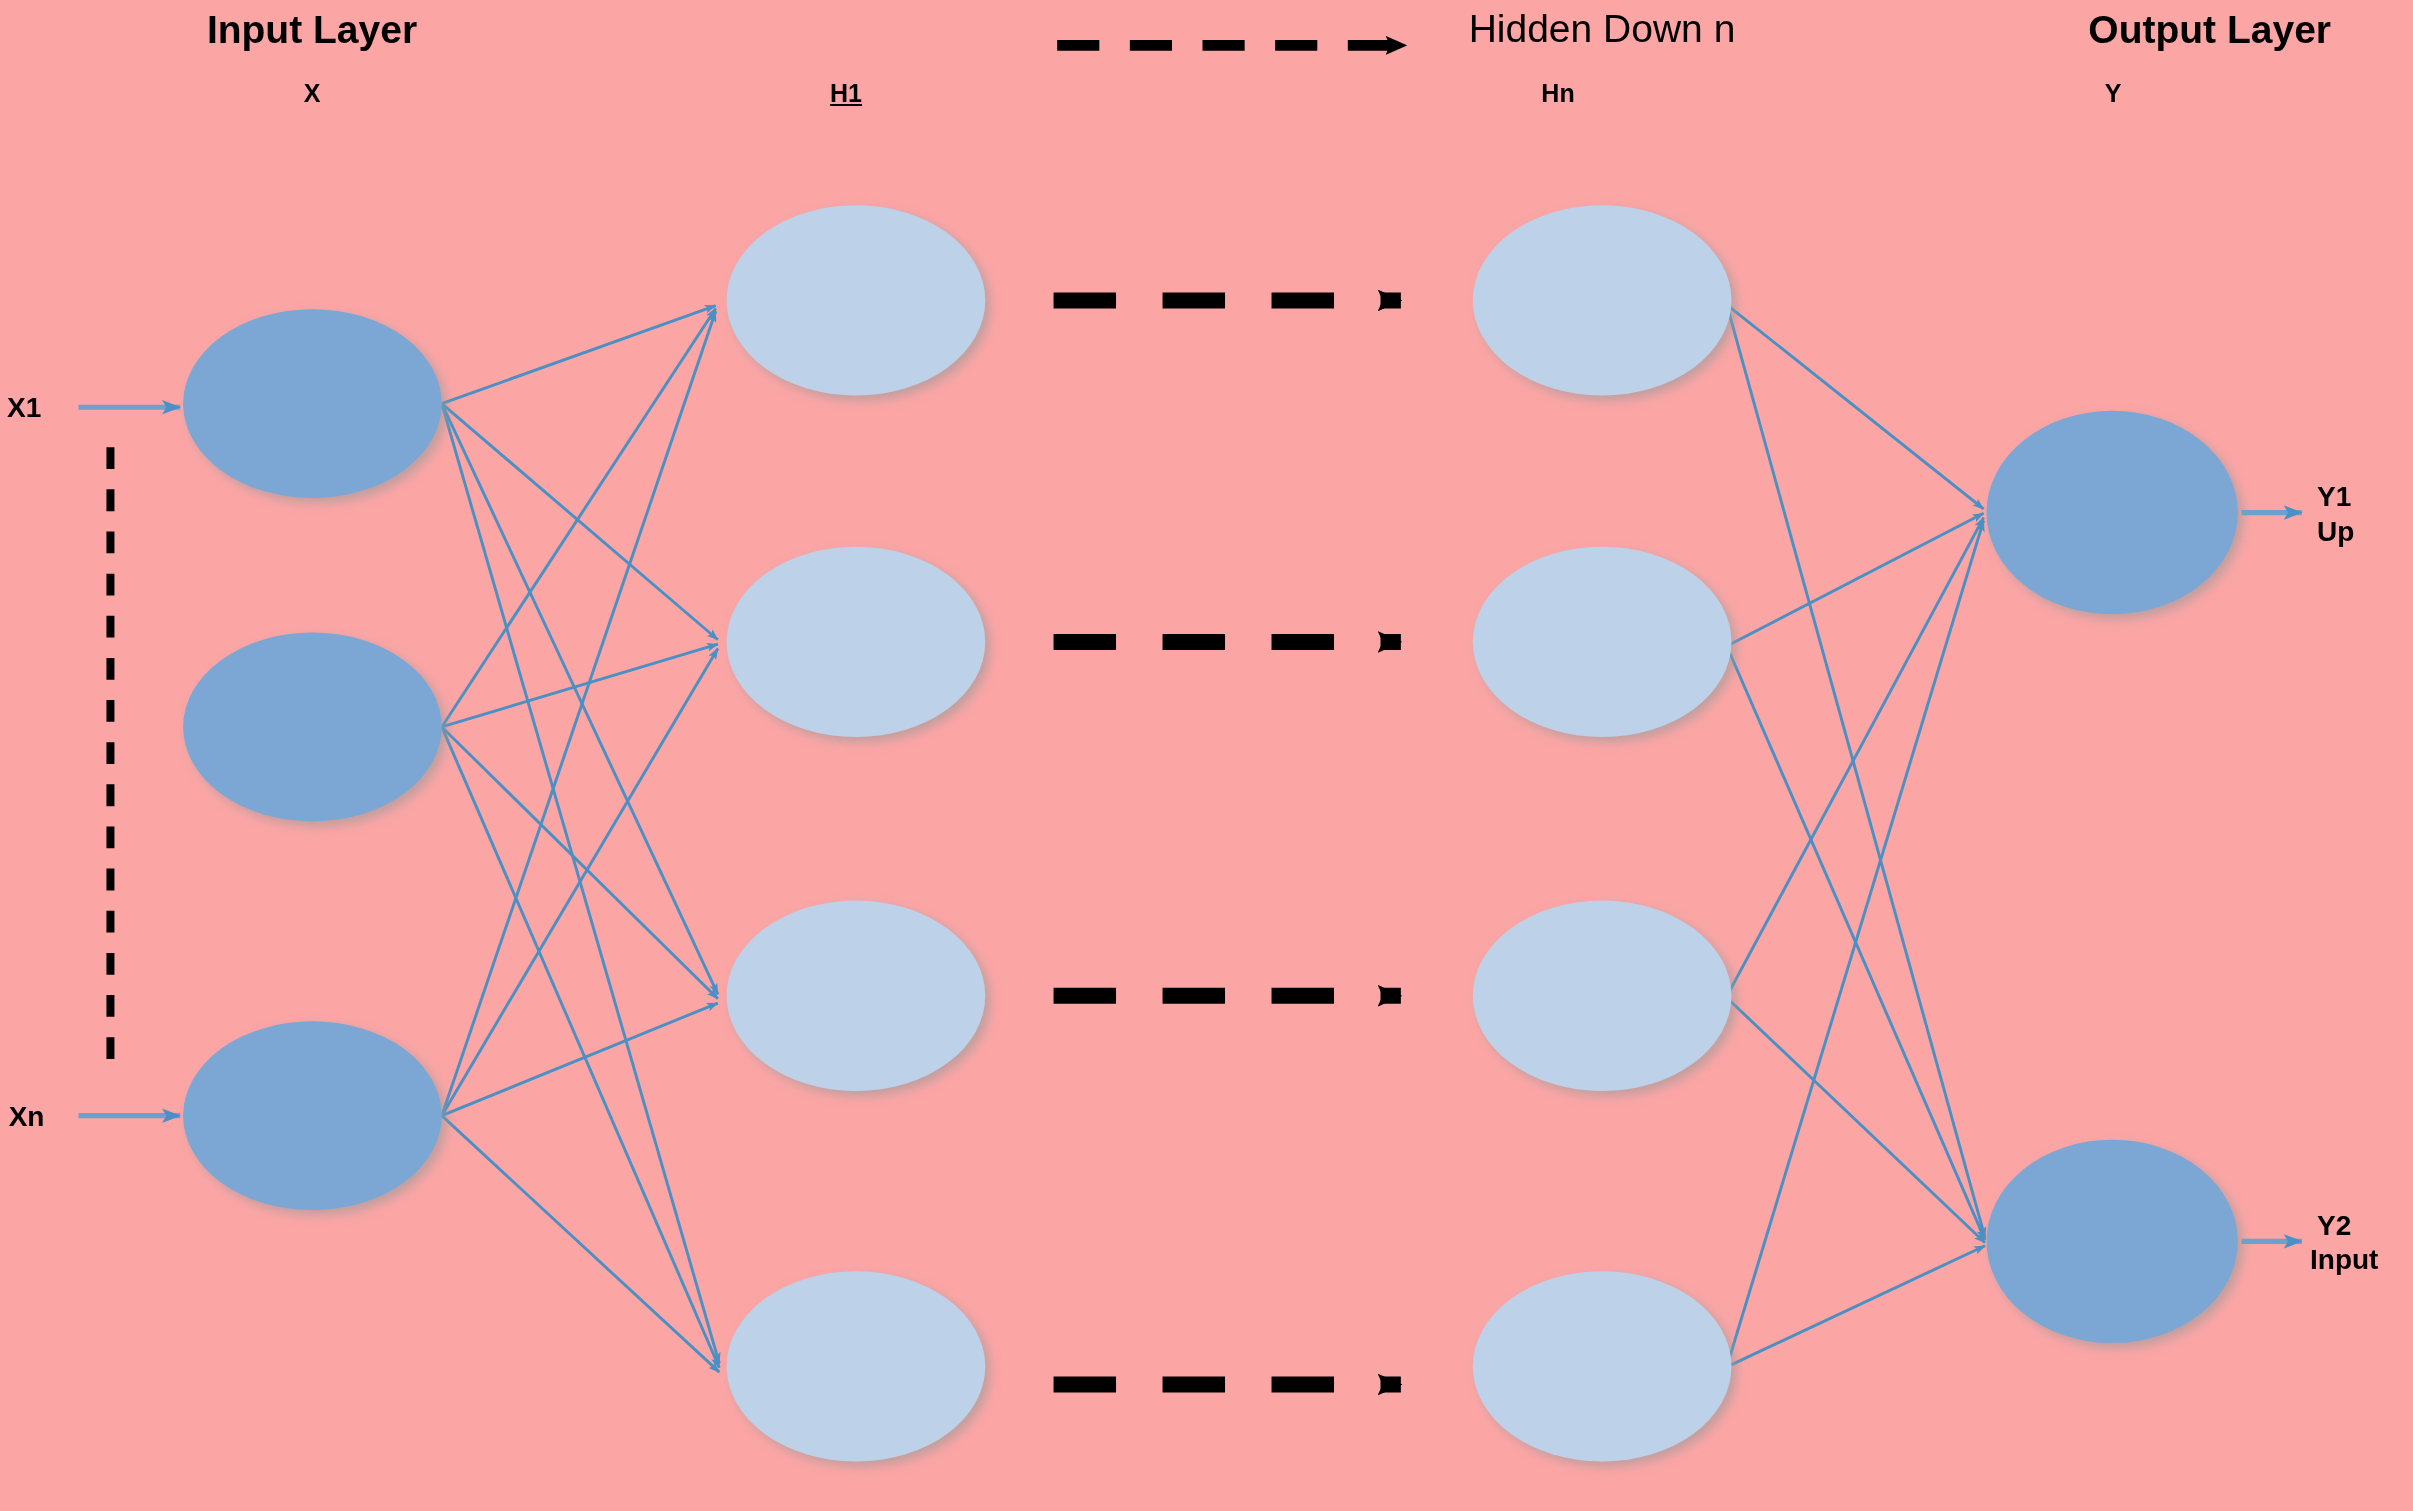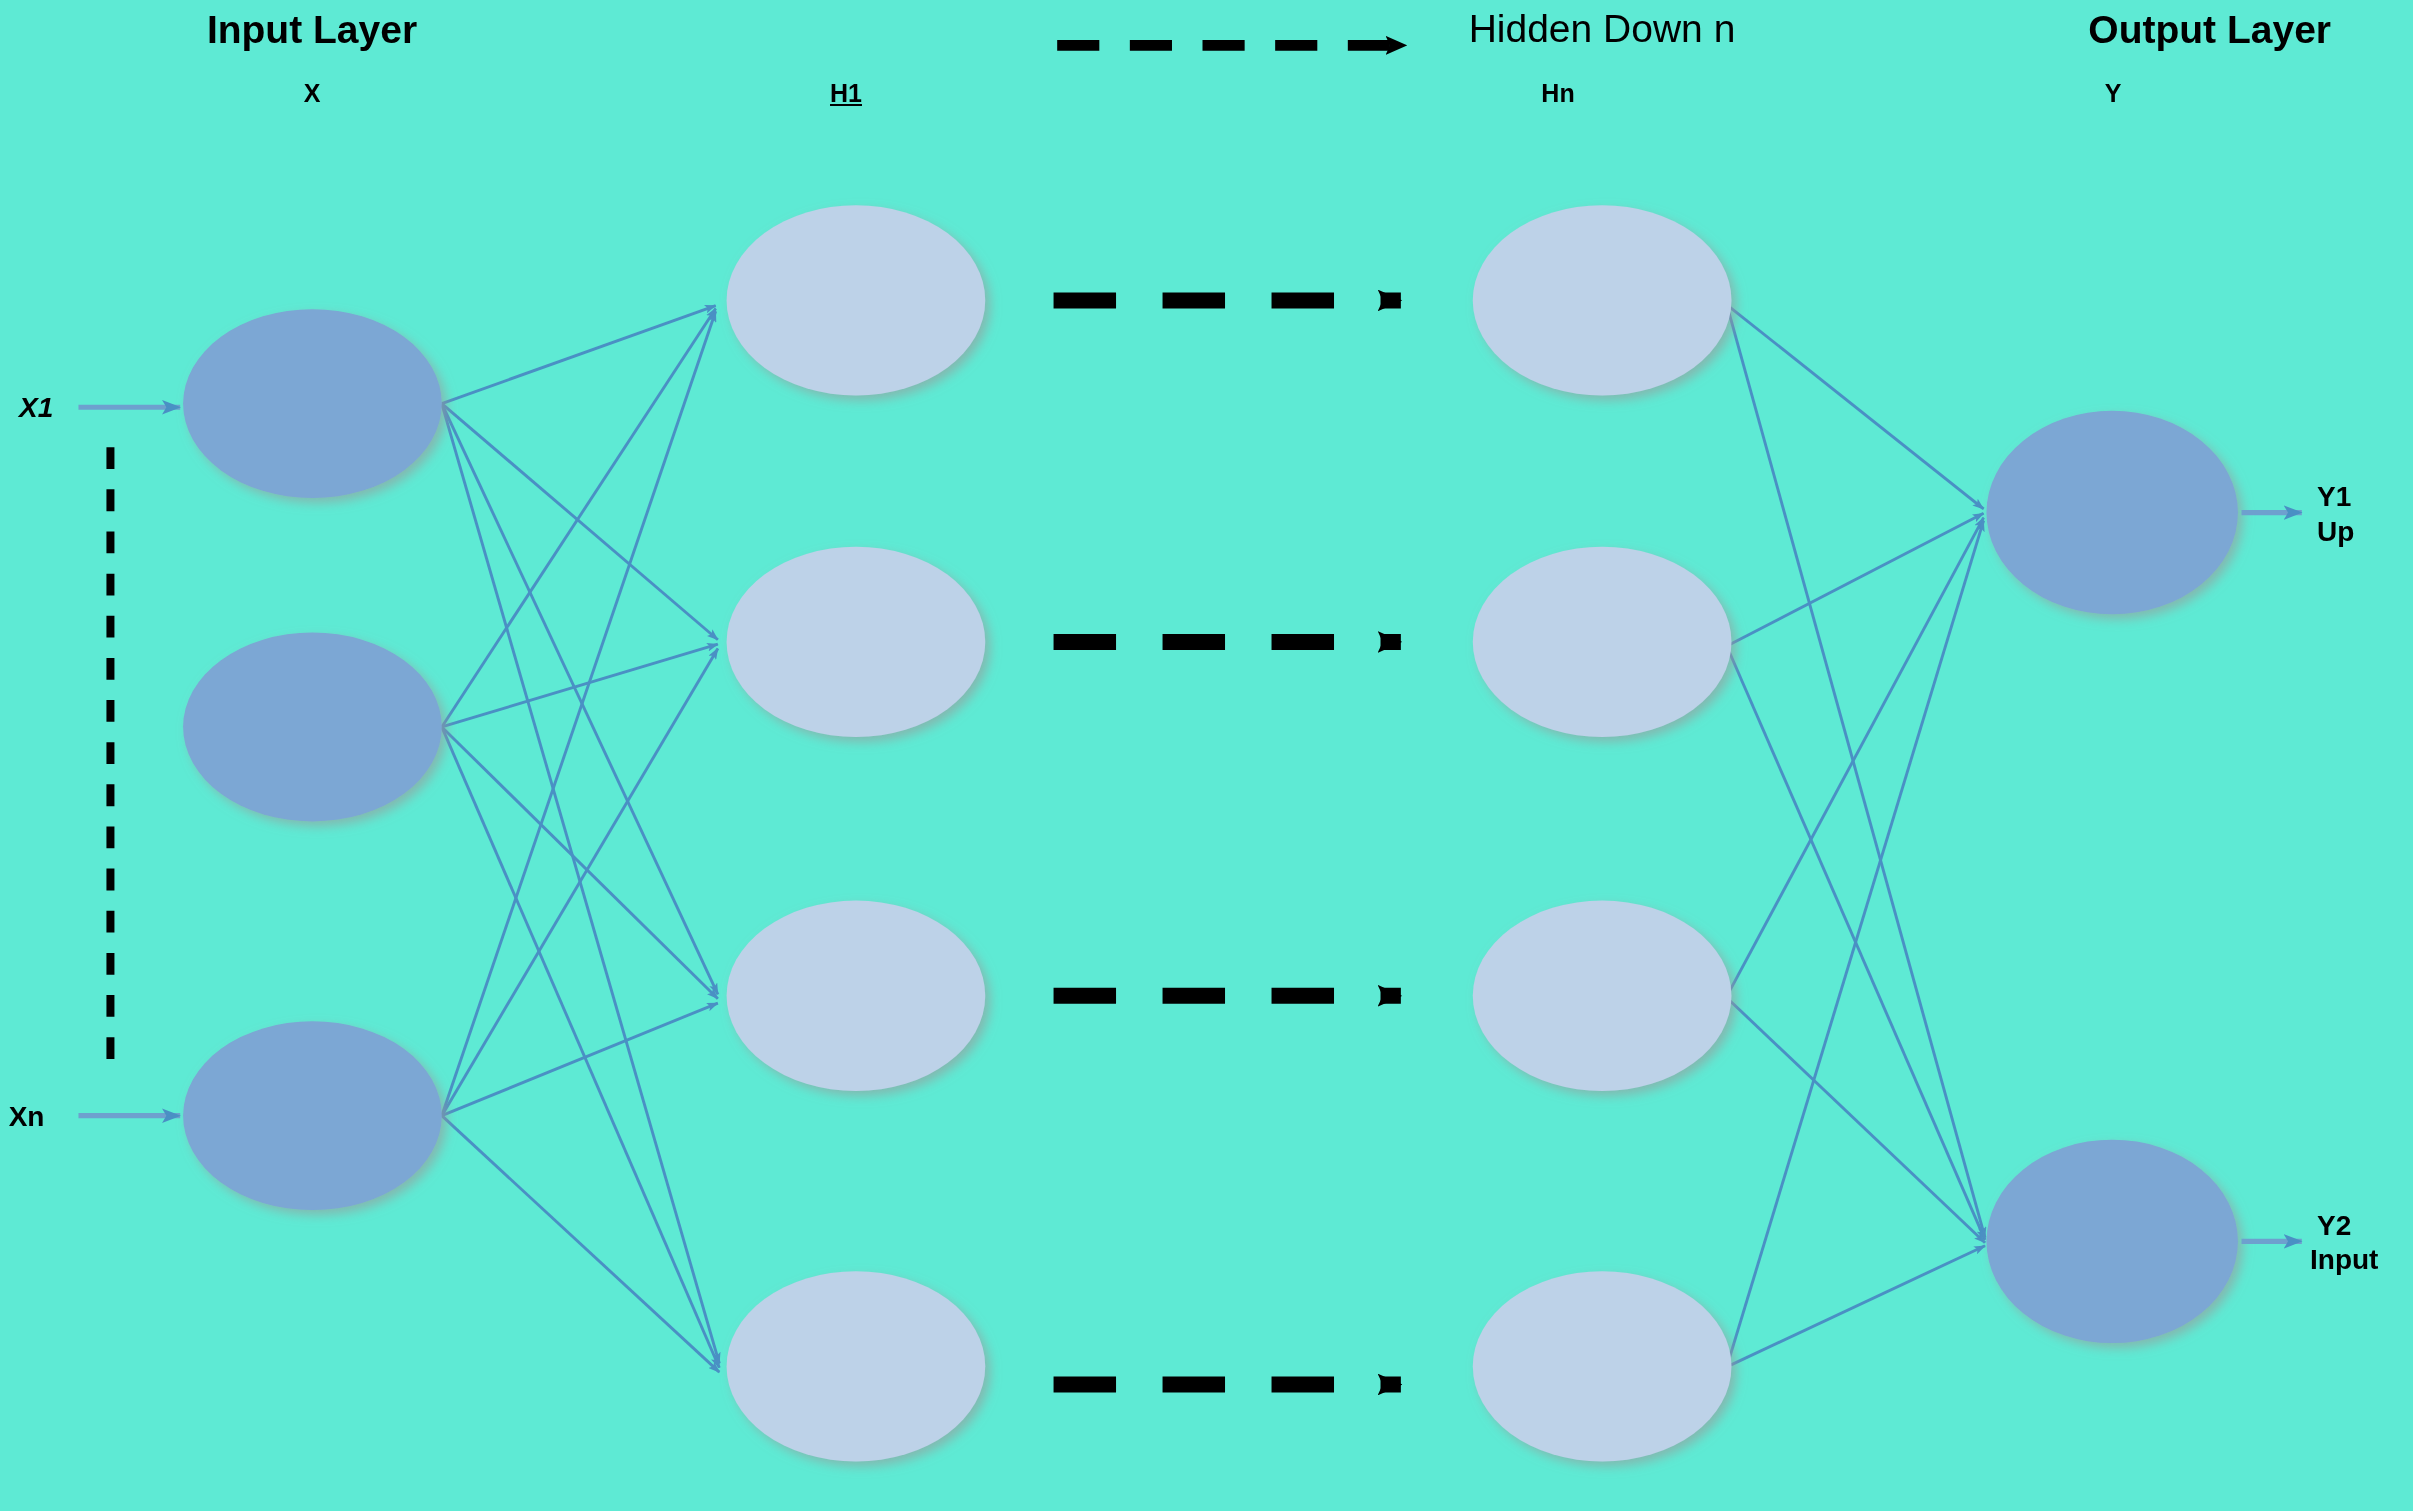--- a/index.html
+++ b/index.html
@@ -12,21 +12,21 @@
     height: 1512px;
     font-family: "Liberation Sans", sans-serif;
     color: #000000;
     overflow: hidden;
     position: relative;
   }
   #stage {
     position: relative;
     width: 2413px;
     height: 1512px;
-    background: #5eead4;
+    background: #fca5a5;
   }
   svg.layer {
     position: absolute;
     top: 0;
     left: 0;
     width: 2413px;
     height: 1512px;
     overflow: visible;
   }
   .hdr-title {
@@ -160,21 +160,21 @@
   <div class="hdr-sub" style="left:94px; top:81px; width:436px;">X</div>
 
   <div class="hdr-sub" style="left:628px; top:81px; width:436px;text-decoration:underline;">H1</div>
 
   <div class="hdr-title reg" style="left:1384px; top:8.7px; width:436px;">Hidden Down n</div>
   <div class="hdr-sub" style="left:1340px; top:81px; width:436px;">Hn</div>
 
   <div class="hdr-title bold" style="left:1895px; top:10.2px; width:436px;text-align:right;">Output Layer</div>
   <div class="hdr-sub" style="left:1895px; top:81px; width:436px;">Y</div>
 
-  <div class="side-label" style="left:19px; top:391px;font-style:italic;">X1</div>
+  <div class="side-label" style="left:7px; top:391px;">X1</div>
   <div class="side-label" style="left:8.7px; top:1100px;">Xn</div>
 
   <div class="side-label right" style="left:2317px; top:480px;">Y1</div>
   <div class="side-label right" style="left:2317px; top:515px;">Up</div>
 
   <div class="side-label right" style="left:2317px; top:1209px;">Y2</div>
   <div class="side-label right" style="left:2310px; top:1243px;">Input</div>
 
 </div>
 

